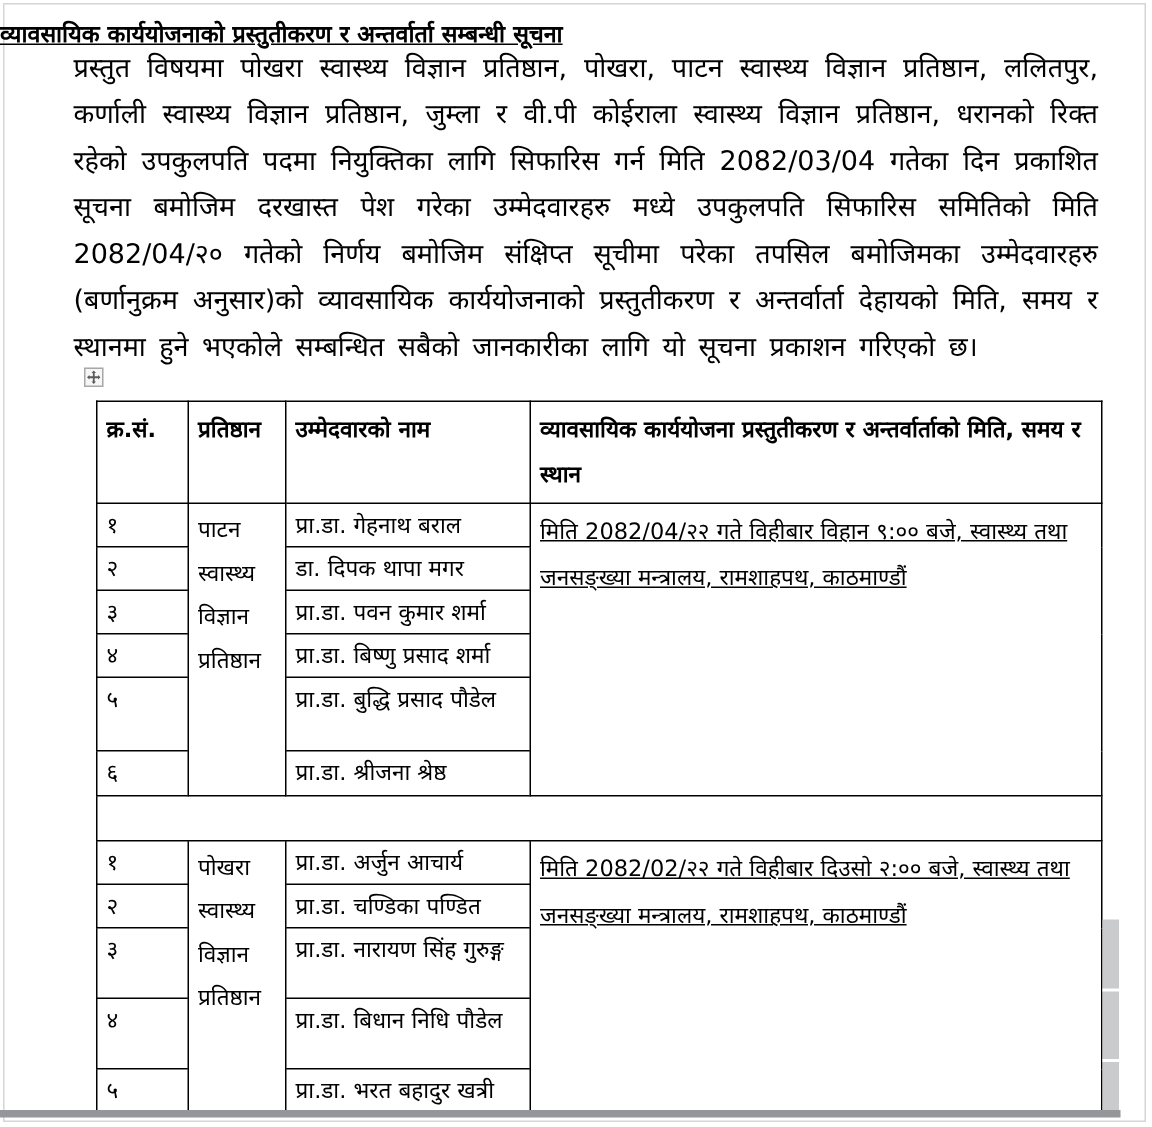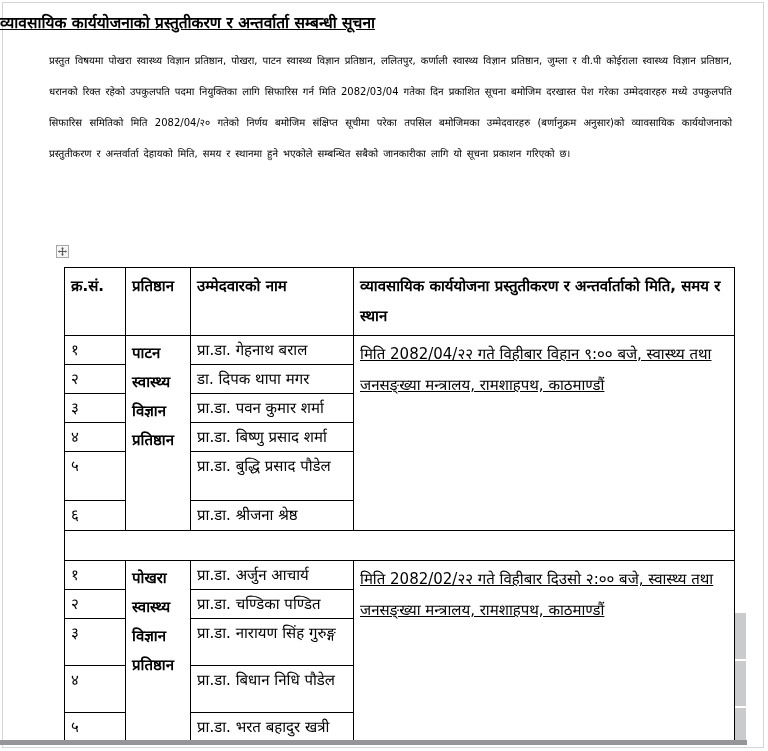--- a/index.html
+++ b/index.html
@@ -16,22 +16,22 @@
     position: absolute; left: 2px; top: 2px; width: 762px; height: 746px;
     border: 1px solid #d5d5d5;
     pointer-events: none;
   }
   .doc-title {
     position: absolute; top: 11px; left: 0; width: 100%;
     text-align: left; font-weight: bold; font-size: 15.5px;
   }
   .doc-title span { text-decoration: underline; }
   .intro {
-    position: absolute; left: 49px; top: 45px; width: 683px;
-    font-size: 10px; line-height: 31px;
+    position: absolute; left: 49px; top: 30px; width: 683px;
+    font-size: 18px; line-height: 31px;
     text-align: justify; word-spacing: 0.18em;
   }
   .table-handle {
     position: absolute; left: 56px; top: 245px;
     width: 13px; height: 13px;
     border: 1px solid #a8a8a8; background: #f6f6f6;
     display: flex; align-items: center; justify-content: center;
     cursor: move;
   }
   .notice-table {
@@ -51,21 +51,21 @@
     line-height: 30px;
   }
   .row-h { height: 68px; margin-left: 44px; }
   .r28 { height: 28px; }
   .r29 { height: 29px; }
   .r30 { height: 30px; }
   .r47 { height: 47px; }
   .r49 { height: 49px; }
   .spacer-row td { height: 30px; }
   .sn-cell { padding-left: 12px; }
-  .inst-cell { line-height: 29px; font-weight: bold; }
+  .inst-cell { line-height: 29px; }
   .name-cell { line-height: 22px; }
   .sched-cell { line-height: 31px; text-decoration: underline; }
   .v-scrollbar {
     position: absolute; left: 735px; top: 613px;
     width: 11px; height: 129px;
     background: #c9cbcd;
   }
   .v-scrollbar .gap {
     position: absolute; left: 0; width: 100%; height: 2px; background: #ffffff;
   }

